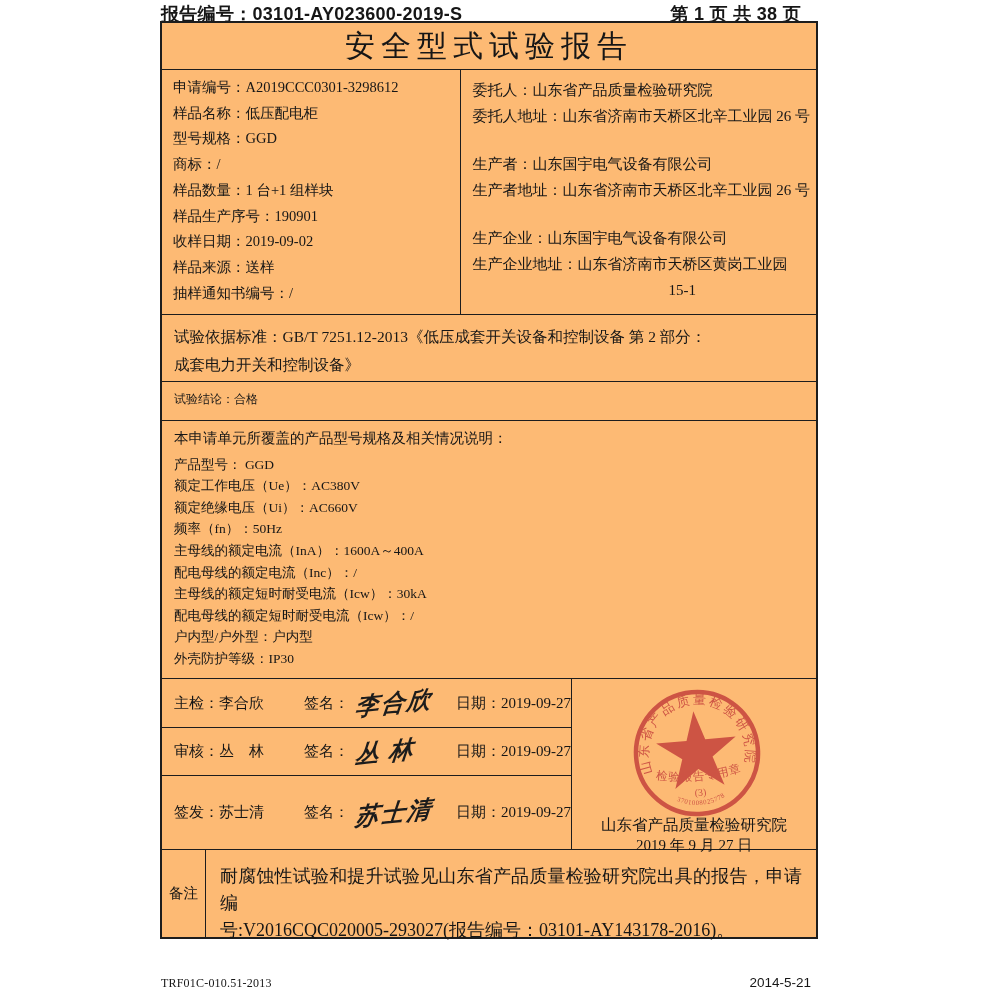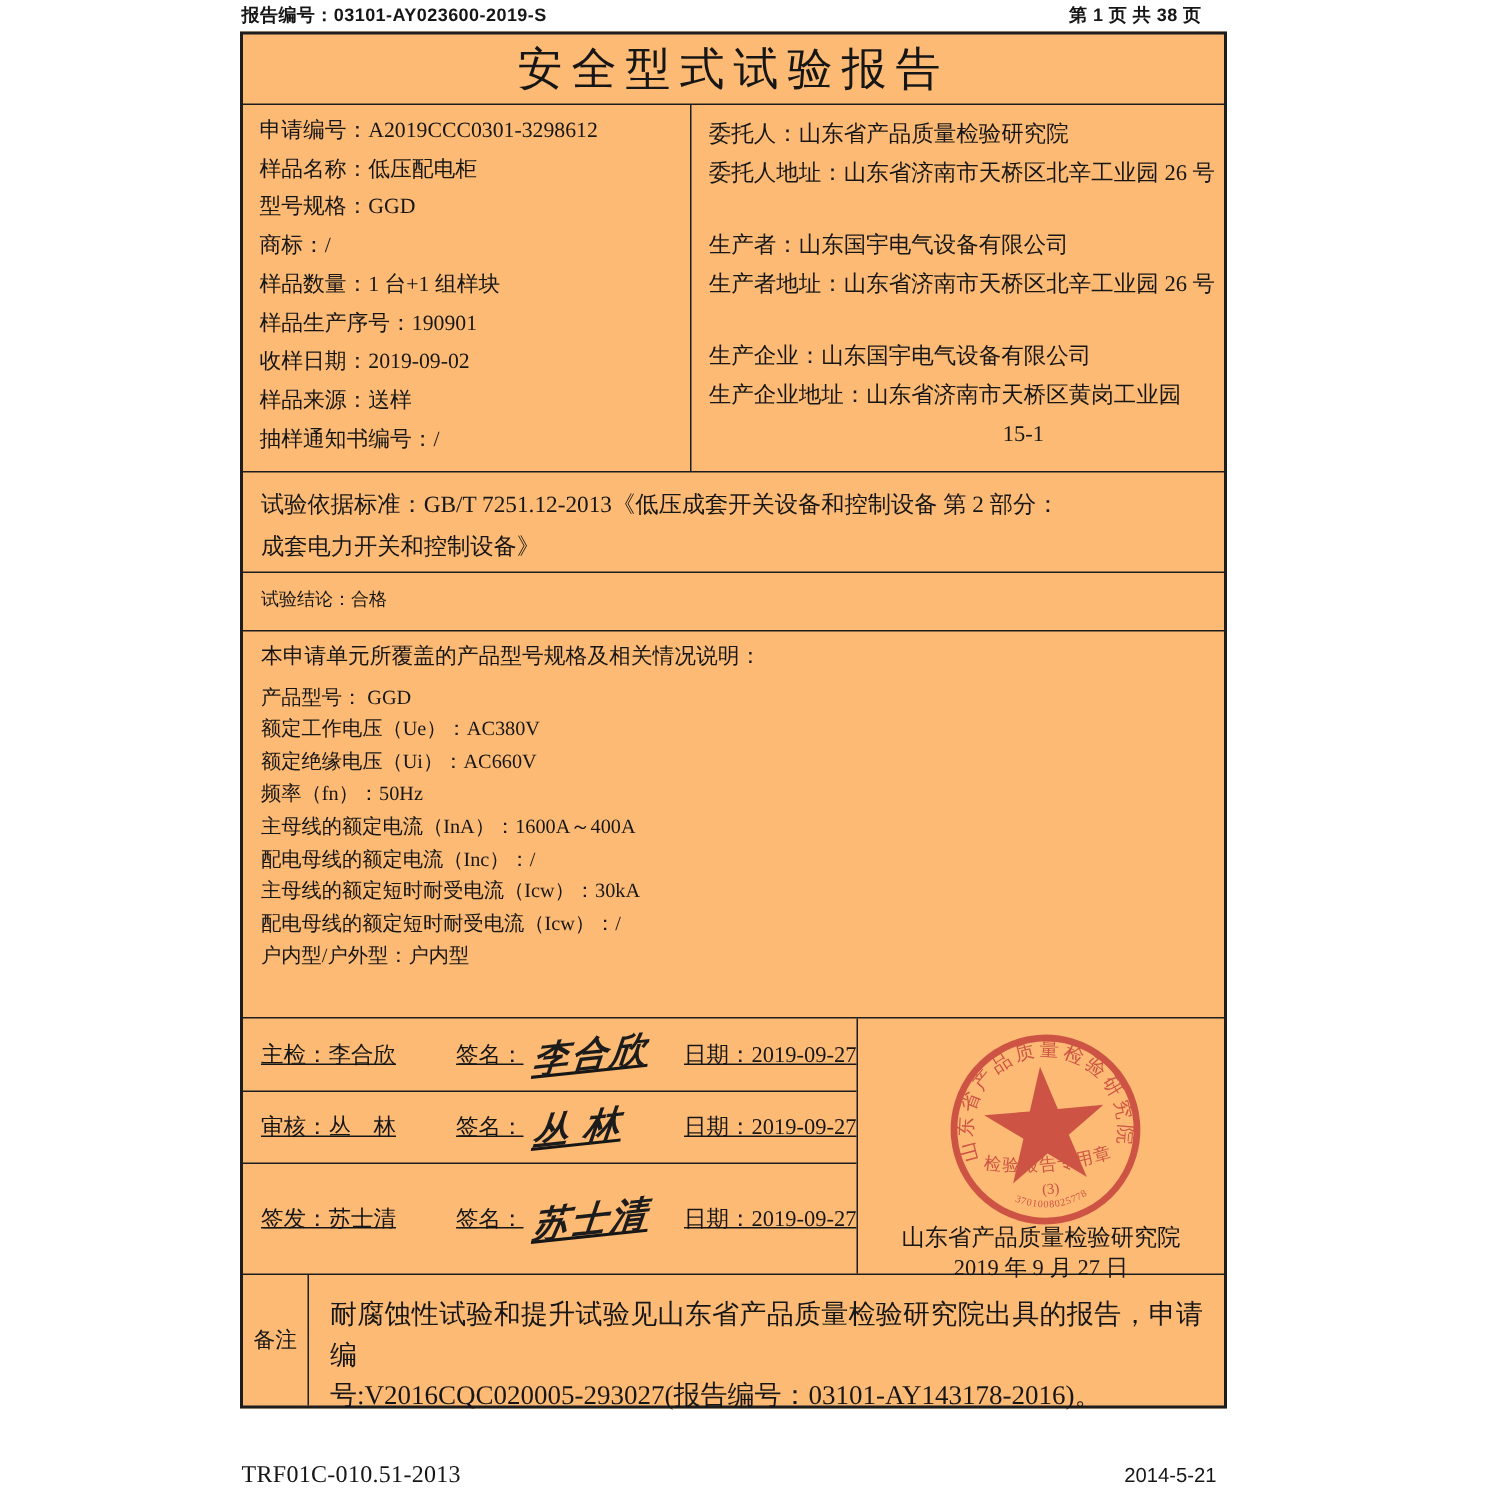--- a/index.html
+++ b/index.html
@@ -5,21 +5,21 @@
   html,body{margin:0;padding:0;}
   body{
     width:1000px;height:1000px;background:#ffffff;position:relative;
     font-family:"Liberation Serif","DejaVu Serif",serif;color:#161616;
     -webkit-font-smoothing:antialiased;
   }
   .doc-header{
     position:absolute;left:161px;top:2px;width:656px;
     display:flex;justify-content:space-between;align-items:flex-start;
     font-family:"Liberation Sans","DejaVu Sans",sans-serif;
-    font-weight:bold;font-size:12px;letter-spacing:.3px;
+    font-weight:bold;font-size:18px;letter-spacing:.3px;
   }
   .doc-header .right{padding-right:16px;}
 
   .doc-table{
     position:absolute;left:160px;top:21px;width:654px;
     border:2px solid #1d1d1d;background:#fdba74;
   }
   .row{border-top:1px solid #1d1d1d;box-sizing:border-box;}
   .row:first-child{border-top:none;}
 
@@ -37,21 +37,21 @@
   .grp .ln{line-height:26px;white-space:nowrap;}
   .addr-cont{padding-left:196px;white-space:nowrap;}
 
   .sec2{height:67px;padding:8px 12px 0 12px;font-size:15.5px;}
   .sec2 .ln{line-height:28px;white-space:nowrap;}
   .sec3{height:39px;padding:9px 12px 0 12px;font-size:12px;}
   .sec4{height:258px;padding:7px 12px 0 12px;font-size:13.5px;}
   .sec4 .ln{line-height:21.6px;white-space:nowrap;}
   .sec4 .ln.first{font-size:14.5px;margin-bottom:4px;}
 
-  .sig-wrap{display:flex;height:171px;text-decoration:underline;}
+  .sig-wrap{display:flex;height:171px;}
   .sig-left{width:410px;border-right:1px solid #1d1d1d;box-sizing:border-box;
     display:flex;flex-direction:column;}
   .sig-row{display:flex;align-items:center;padding-left:12px;font-size:15px;
     border-top:1px solid #1d1d1d;box-sizing:border-box;}
   .sig-row:first-child{border-top:none;}
   .sig-row.r1{height:48px;}
   .sig-row.r2{height:48px;}
   .sig-row.r3{flex:1;}
   .sig-role{width:130px;white-space:nowrap;}
   .sig-label{white-space:nowrap;}
@@ -74,21 +74,21 @@
   .remark-label{width:44px;border-right:1px solid #1d1d1d;box-sizing:border-box;
     display:flex;align-items:center;justify-content:center;font-size:14.5px;}
   .remark-body{flex:1;padding:13px 14px 0 14px;font-size:18px;box-sizing:border-box;}
   .remark-l1{line-height:27px;text-align:justify;text-align-last:justify;}
   .remark-l2{line-height:27px;white-space:nowrap;}
 
   .doc-footer{
     position:absolute;left:161px;top:975px;width:656px;
     display:flex;justify-content:space-between;align-items:baseline;
   }
-  .doc-footer .left{font-size:16px;letter-spacing:.2px;}
+  .doc-footer .left{font-size:12px;letter-spacing:.2px;}
   .doc-footer .right{font-size:13.5px;font-family:"Liberation Sans","DejaVu Sans",sans-serif;
     padding-right:6px;}
 </style>
 </head>
 <body>
 
 <div class="doc-header">
   <span class="left">报告编号：03101-AY023600-2019-S</span>
   <span class="right">第 1 页  共 38 页</span>
 </div>
@@ -139,20 +139,21 @@
     <div class="ln first">本申请单元所覆盖的产品型号规格及相关情况说明：</div>
     <div class="ln">产品型号：  GGD</div>
     <div class="ln">额定工作电压（Ue）：AC380V</div>
     <div class="ln">额定绝缘电压（Ui）：AC660V</div>
     <div class="ln">频率（fn）：50Hz</div>
     <div class="ln">主母线的额定电流（InA）：1600A～400A</div>
     <div class="ln">配电母线的额定电流（Inc）：/</div>
     <div class="ln">主母线的额定短时耐受电流（Icw）：30kA</div>
     <div class="ln">配电母线的额定短时耐受电流（Icw）：/</div>
     <div class="ln">户内型/户外型：户内型</div>
+    <div class="ln">外壳防护等级：IP30</div>
   </div>
 
   <div class="row sig-wrap">
     <div class="sig-left">
       <div class="sig-row r1">
         <span class="sig-role">主检：李合欣</span>
         <span class="sig-label">签名：</span>
         <span class="sig-script">李合欣</span>
         <span class="sig-date">日期：2019-09-27</span>
       </div>

